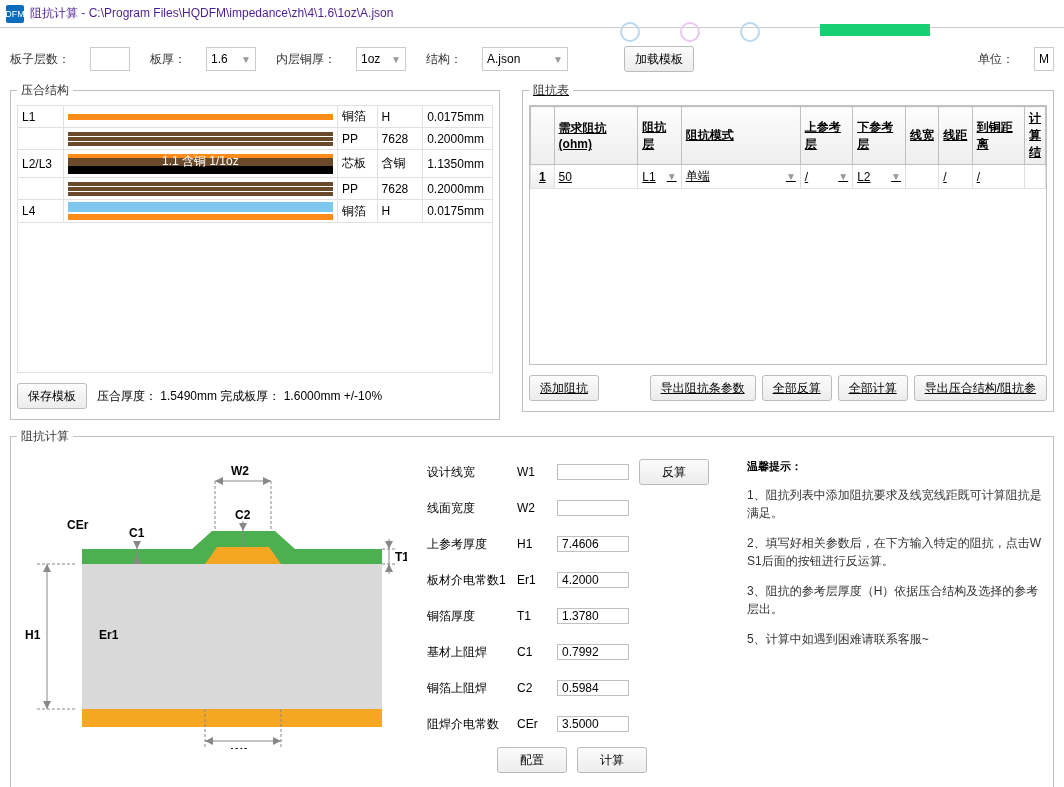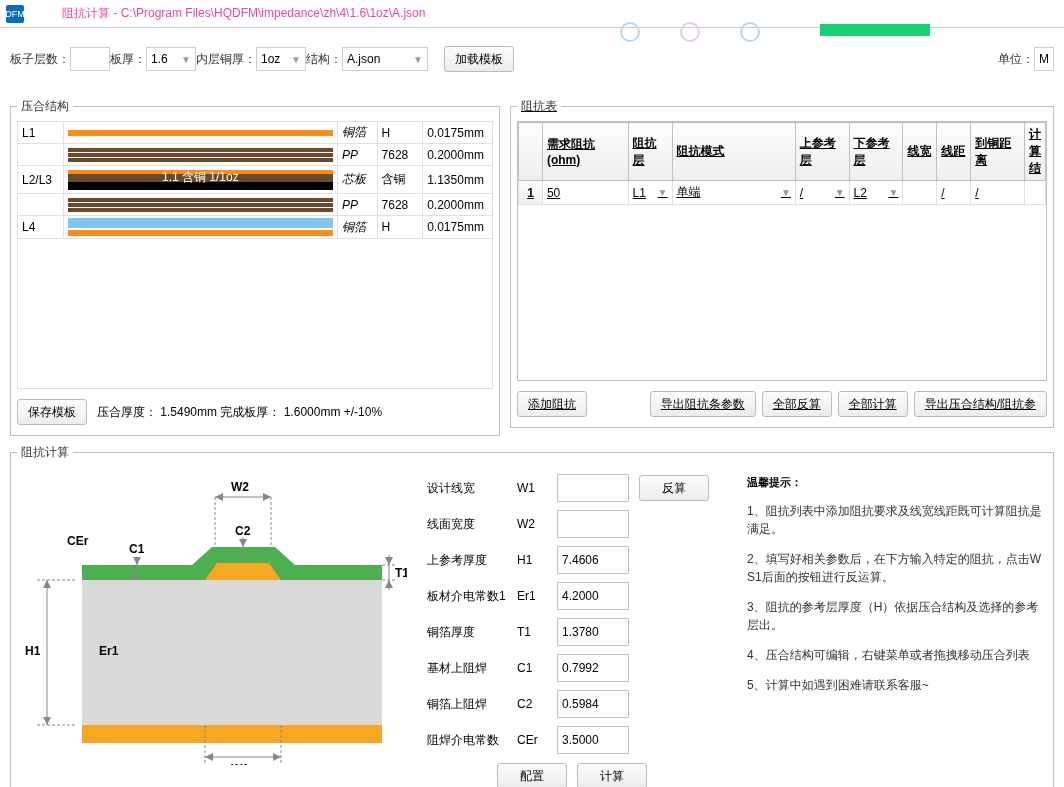--- a/index.html
+++ b/index.html
@@ -1,49 +1,49 @@
 <!DOCTYPE html>
 <html><head>
 <meta charset="utf-8">
 <style>
 * { box-sizing: border-box; margin: 0; padding: 0; font-family: "Microsoft YaHei", Arial, sans-serif; font-size: 12px; }
 body { background: #f0f0f0; width: 1064px; height: 787px; overflow: hidden; }
 
 .titlebar { background: #fff; height: 28px; display: flex; align-items: center; padding: 0 6px; border-bottom: 1px solid #ccc; }
 .titlebar .app-icon { width: 18px; height: 18px; background: #0a6ebd; color: #fff; font-size: 9px; display: flex; align-items: center; justify-content: center; border-radius: 2px; margin-right: 6px; }
-.titlebar .title { color: #ec4899; margin-left: 32px; }
+.titlebar .title { color: #4c1d95; }
 
 .decor-bar { height: 8px; background: #fff; position: relative; }
 .decor-bar .circle { position: absolute; width: 20px; height: 20px; border: 2px solid #b8d8f0; border-radius: 50%; top: -6px; }
 .decor-bar .green-rect { position: absolute; width: 110px; height: 12px; background: #16d073; top: -4px; left: 820px; }
 
 .content { background: #fff; padding: 10px 10px 0 10px; height: calc(100% - 36px); }
 
-.top-controls { display: flex; align-items: center; gap: 0; margin-bottom: 26px; }
+.top-controls { display: flex; align-items: center; gap: 20px; margin-bottom: 10px; }
 .top-controls label { color: #333; }
 .top-controls .sel, .top-controls input[type=text] { height: 24px; border: 1px solid #ccc; background: #fff; padding: 0 4px; display: flex; align-items: center; justify-content: space-between; text-align: center; }
 .top-controls .sel { min-width: 50px; }
 .top-controls .chev { margin-left: 8px; color: #999; font-size: 10px; }
 .top-controls .num-input { width: 40px; height: 24px; border: 1px solid #ccc; padding: 0 4px; background: #0078d7; color: #fff; }
 .btn { height: 26px; padding: 0 10px; border: 1px solid #bbb; background: linear-gradient(#fcfcfc, #ececec); border-radius: 3px; cursor: pointer; display: inline-flex; align-items: center; }
 .spacer { flex: 1; }
 
-.main-grid { display: flex; gap: 10px; }
+.main-grid { display: flex; gap: 22px; }
 .left-col { width: 490px; display: flex; flex-direction: column; }
 .right-col { flex: 1; display: flex; flex-direction: column; text-decoration: underline; }
 
 fieldset { border: 1px solid #c0c0c0; padding: 6px; margin-bottom: 8px; position: relative; }
 legend { padding: 0 4px; color: #333; }
 
 
 .stack-table { width: 100%; border-collapse: collapse; background:#fff; }
 .stack-table td { border: 1px solid #e0e0e0; padding: 0; height: 22px; vertical-align: middle; }
 .stack-table .lname { width: 46px; padding-left: 4px; }
 .stack-table .vis { width: 280px; position: relative; }
-.stack-table .mat { width: 40px; padding-left: 4px; font-style: italic; }
+.stack-table .mat { width: 40px; padding-left: 4px; }
 .stack-table .spec { width: 46px; padding-left: 4px; }
 .stack-table .thk { width: 70px; padding-left: 4px; }
 .layer-bar { height: 6px; margin: 2px 4px; }
 .copper { background: #ff8c1a; }
 .pp-bar1 { background: #6b4a2b; height:4px; margin:1px 4px; }
 .core-body { background: #6b4a2b; height: 20px; margin: 2px 4px; display: flex; align-items: center; justify-content: center; color: #fff; position: relative; border-top:4px solid #ff8c1a; border-bottom:8px solid #000000;}
 .blue-bar { background: #7ec8f0; height: 10px; margin: 2px 4px; }
 
 .stack-footer { display: flex; align-items: center; gap: 10px; margin-top: 6px; padding: 4px 0; }
 
@@ -60,21 +60,21 @@
 
 
 .calc-section { display: flex; gap: 20px; padding-top: 8px; }
 .diagram-area { width: 390px; height: 290px; position: relative; }
 .params-area { width: 290px; }
 .tips-area { flex: 1; padding-left: 10px; }
 
 .param-row { display: flex; align-items: center; margin-bottom: 10px; height: 26px; gap: 10px; }
 .param-row .lbl1 { width: 80px; }
 .param-row .lbl2 { width: 30px; }
-.param-row input { width: 72px; height: 28px; border: 1px solid #c0c0c0; padding: 0 4px; }
+.param-row input { width: 72px; height: 16px; border: 1px solid #c0c0c0; padding: 0 4px; }
 
 .calc-footer { display: flex; gap: 10px; margin-top: 10px; justify-content: center; }
 
 .tips-area h3 { font-size: 11px; font-weight: bold; margin-bottom: 12px; }
 .tips-area p { margin-bottom: 12px; line-height: 1.5; color: #333; }
 
 
 .diagram-svg { width: 100%; height: 100%; }
 
 </style>
@@ -356,19 +356,18 @@
           <button class="btn" style="width:70px; justify-content:center">配置</button>
           <button class="btn" style="width:70px; justify-content:center">计算</button>
         </div>
       </div>
 
       <div class="tips-area">
         <h3>温馨提示：</h3>
         <p>1、阻抗列表中添加阻抗要求及线宽线距既可计算阻抗是满足。</p>
         <p>2、填写好相关参数后，在下方输入特定的阻抗，点击W S1后面的按钮进行反运算。</p>
         <p>3、阻抗的参考层厚度（H）依据压合结构及选择的参考层出。</p>
-        <p>4、压合结构可编辑，右键菜单或者拖拽移动压合列表</p>
         <p>5、计算中如遇到困难请联系客服~</p>
       </div>
     </div>
   </fieldset>
 
 </div>
 
 </body></html>

